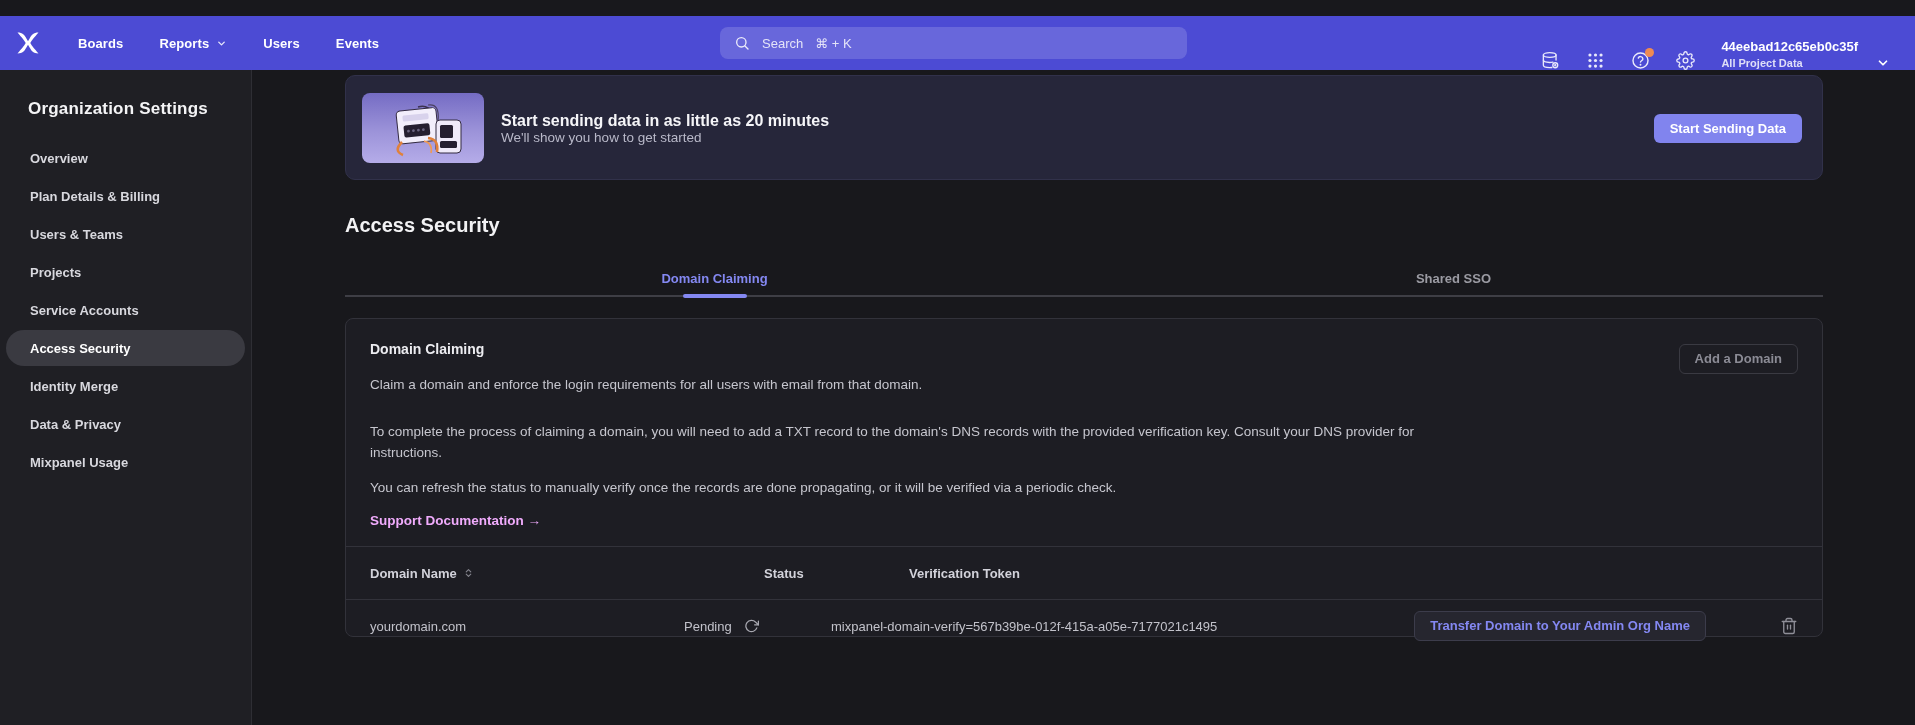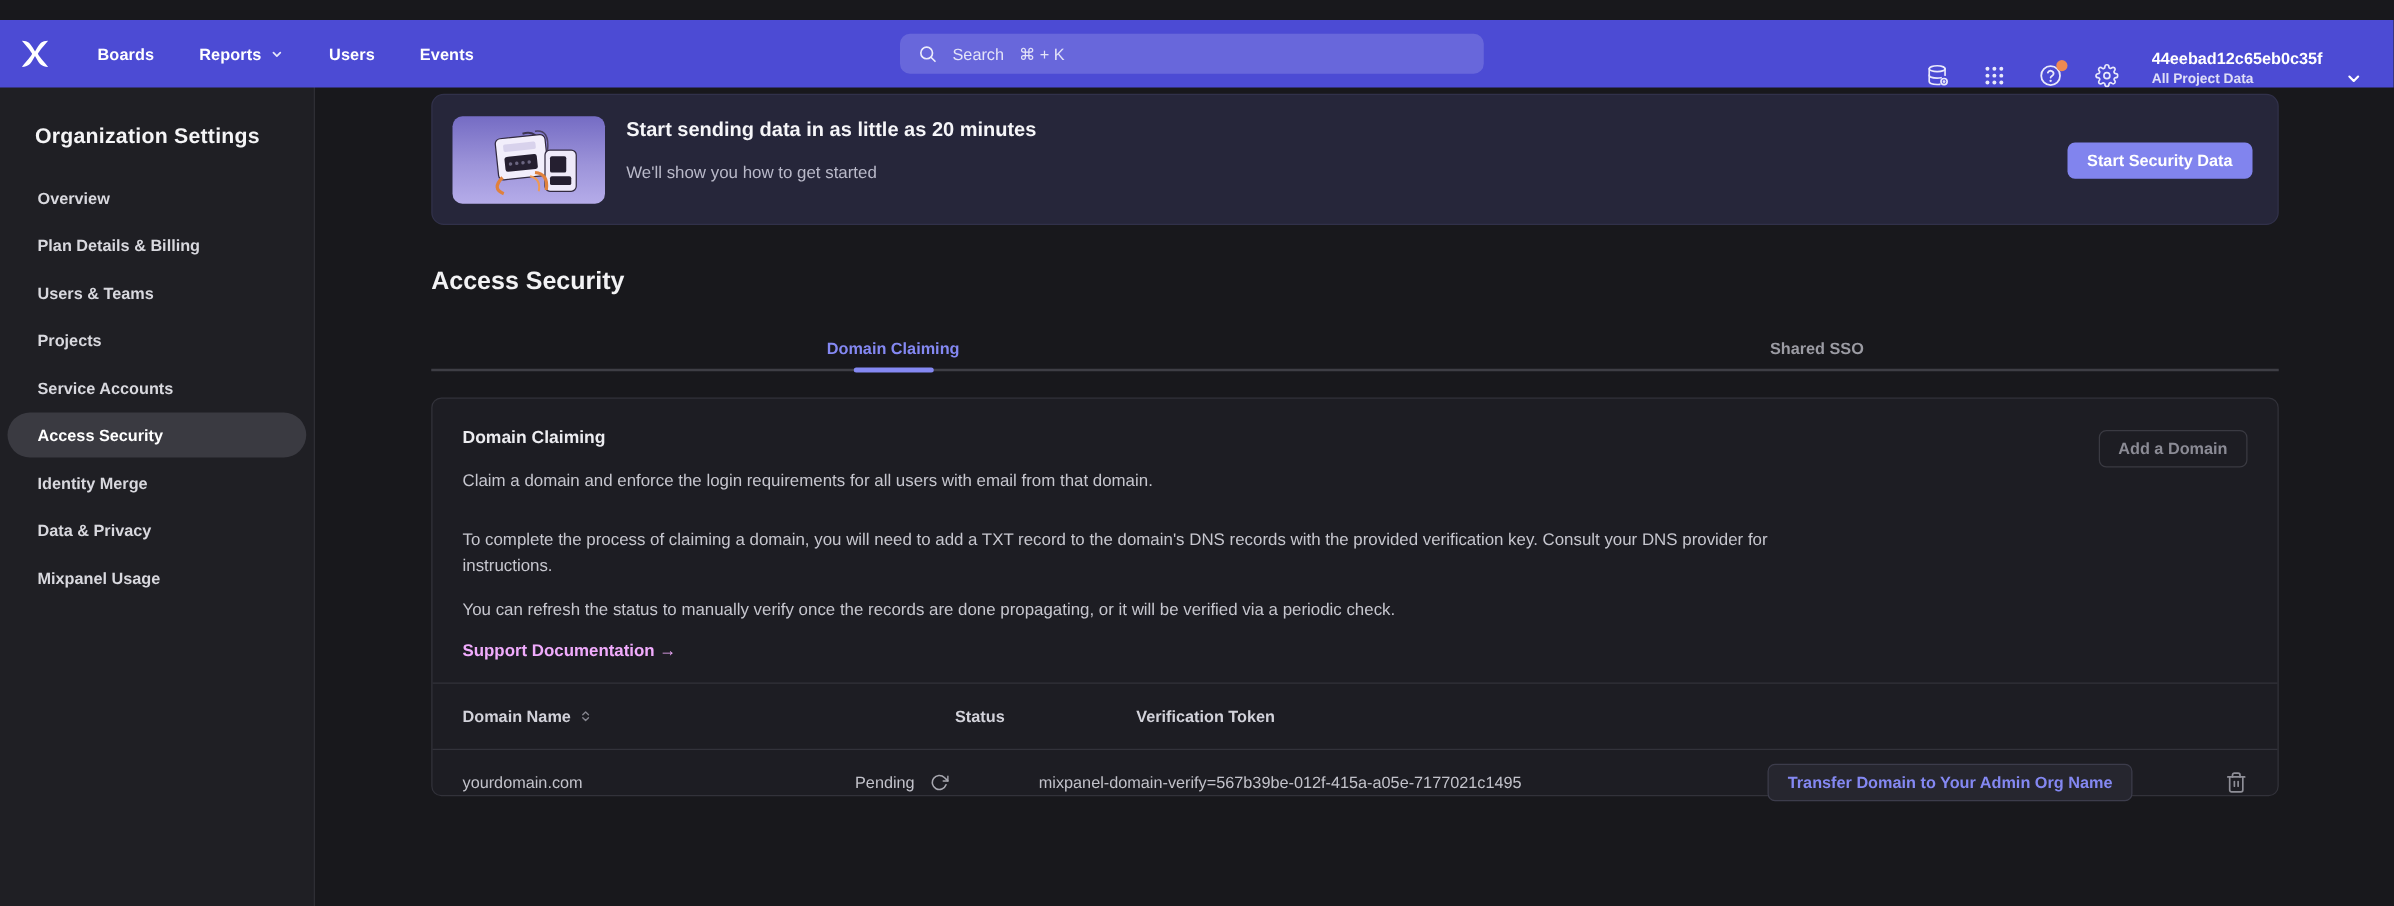--- a/index.html
+++ b/index.html
@@ -58,21 +58,21 @@
 
   
   .banner {
     position:absolute; left:345px; top:75px; width:1478px; height:105px;
     background:#26263a; border:1px solid #31314a; border-radius:10px;
   }
   .thumb {
     position:absolute; left:16px; top:17px; width:122px; height:70px; border-radius:8px;
     background:linear-gradient(180deg,#756cc4 0%,#9c93d9 55%,#b5ace9 100%); overflow:hidden;
   }
-  .banner-title { position:absolute; left:155px; top:20px; font-size:16px; font-weight:700; color:#f5f5f8; }
+  .banner-title { position:absolute; left:155px; top:36px; font-size:16px; font-weight:700; color:#f5f5f8; }
   .banner-sub { position:absolute; left:155px; top:54px; font-size:13.5px; color:#b9b9c9; }
   .banner-cta {
     position:absolute; right:20px; top:38px; height:29px; padding:0 16px; border:none;
     border-radius:6px; background:#8184ee; color:#ffffff; font-size:13px; font-weight:700;
     line-height:29px; cursor:pointer; font-family:inherit;
   }
 
   
   .page-title { position:absolute; left:345px; top:214px; font-size:20px; font-weight:700; color:#f2f2f4; }
   .tabs {
@@ -266,21 +266,21 @@
       <rect x="74" y="27" width="25" height="33" rx="4" fill="#efeaf9" stroke="#322a40" stroke-width="1"></rect>
       <rect x="78" y="32" width="13" height="13" rx="1.5" fill="#251f30"></rect>
       <rect x="78" y="48" width="17" height="7" rx="1.5" fill="#251f30"></rect>
       <path d="M40 49 q-9 9 1 13" stroke="#e0813c" stroke-width="2.6" fill="none"></path>
       <path d="M66 45 q11 1 9 14" stroke="#e0813c" stroke-width="2.6" fill="none"></path>
       <path d="M62 48 q9 2 7 12" stroke="#ef9a55" stroke-width="1.6" fill="none"></path>
     </svg>
   </div>
   <div class="banner-title">Start sending data in as little as 20 minutes</div>
   <div class="banner-sub">We'll show you how to get started</div>
-  <button class="banner-cta">Start Security Data</button>
+  <button class="banner-cta">Start Sending Data</button>
 </div>
 
 <div class="page-title">Access Security</div>
 
 <div class="tabs">
   <div class="tab active">
       <span>Domain Claiming</span>
     </div>
   <div class="tab">
       <span>Shared SSO</span>

